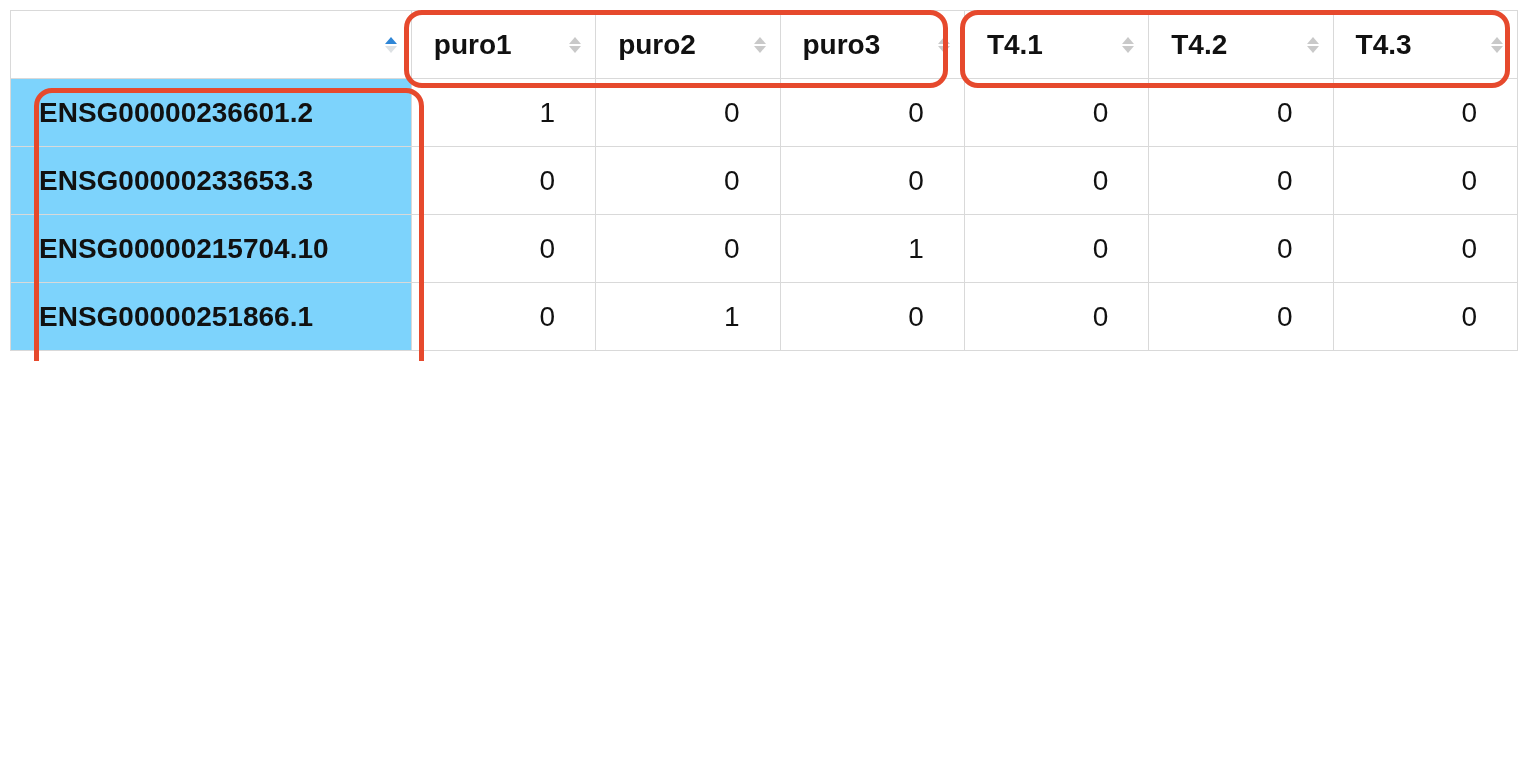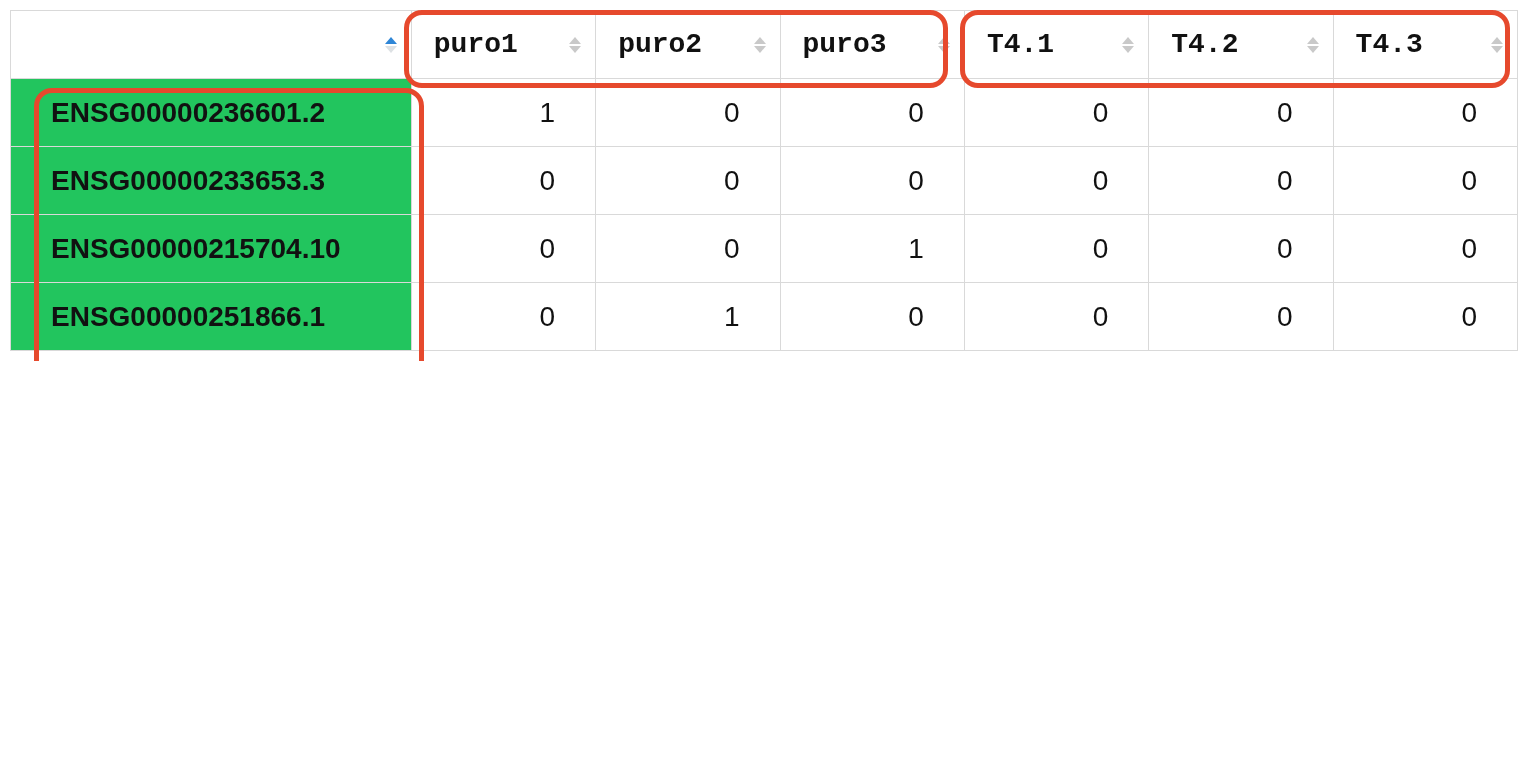--- a/index.html
+++ b/index.html
@@ -32,29 +32,28 @@
     font-weight: 700;
     font-size: 28px;
     color: #111;
     position: relative;
   }
   th .th-inner {
     display: flex;
     align-items: center;
     height: 100%;
     padding: 0 22px;
-    font-family: Liberation Mono, monospace;
   }
   td.rownames {
-    background: #22c55e;
+    background: #7dd3fc;
     font-weight: 700;
     font-size: 28px;
     color: #111;
     text-align: left;
-    padding-left: 40px;
+    padding-left: 28px;
     padding-right: 18px;
   }
   td.num {
     text-align: right;
     font-size: 28px;
     color: #111;
     padding-right: 40px;
     font-weight: 400;
   }
   .col-id   { width: 400px; }

